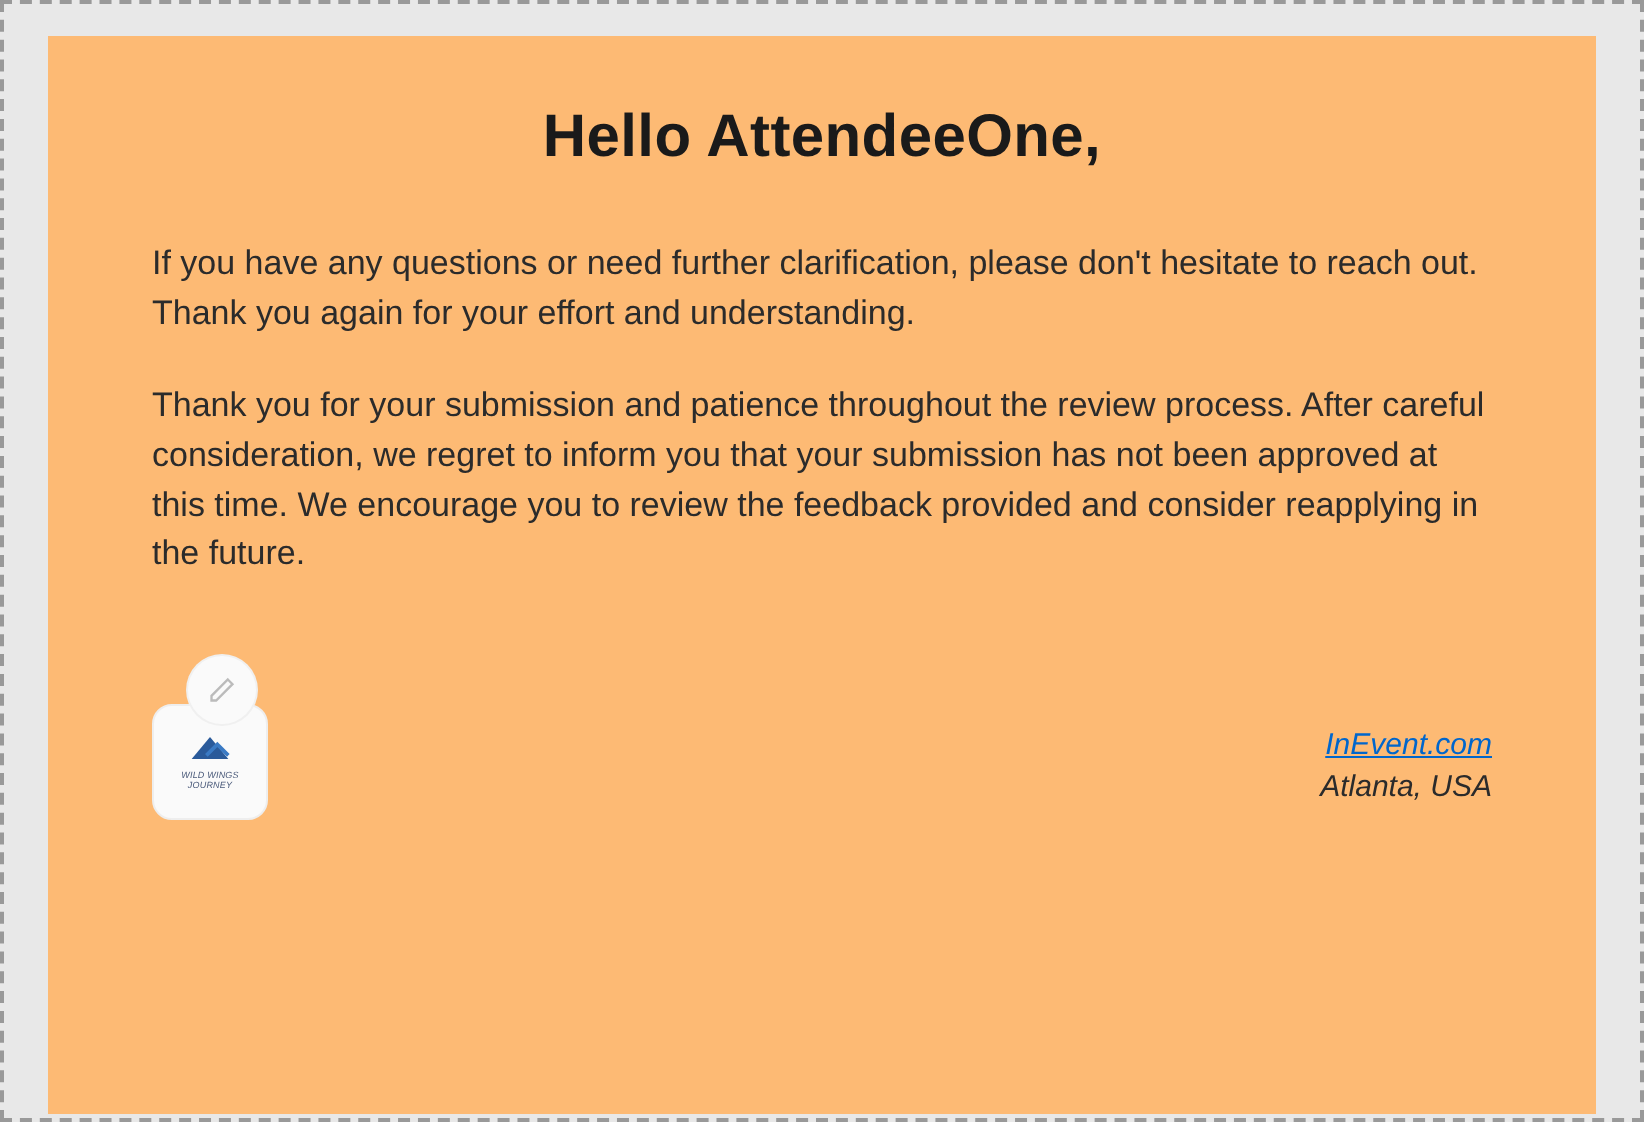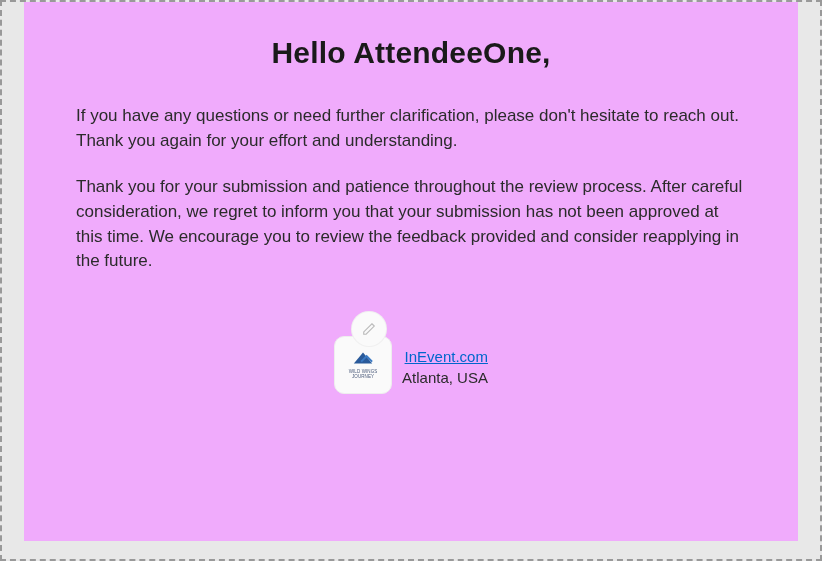--- a/index.html
+++ b/index.html
@@ -16,46 +16,47 @@
     }
     .outer-frame {
       width: 100%;
       height: 100%;
       border: 2px dashed #999;
       background: #e8e8e8;
       padding: 0 22px 18px 22px;
       position: relative;
     }
     .card {
-      background: #f0abfc;
+      background: #fdba74;
       width: 100%;
       height: 100%;
       padding: 34px 52px 28px 52px;
-      margin-top: 0;
+      margin-top: 16px;
       position: relative;
     }
     .heading {
       text-align: center;
       font-size: 30px;
       font-weight: 700;
       color: #1a1a1a;
       margin-bottom: 34px;
       letter-spacing: 0.2px;
     }
     .body-text {
       font-size: 17px;
       line-height: 1.45;
       color: #2b2b2b;
       margin-bottom: 22px;
     }
     .footer {
       display: flex;
-      justify-content: center;
+      justify-content: space-between;
       align-items: flex-end;
       margin-top: 38px;
+      font-style: italic;
     }
     .logo-block {
       position: relative;
       width: 68px;
     }
     .edit-circle {
       width: 34px;
       height: 34px;
       border-radius: 50%;
       background: #fafafa;

